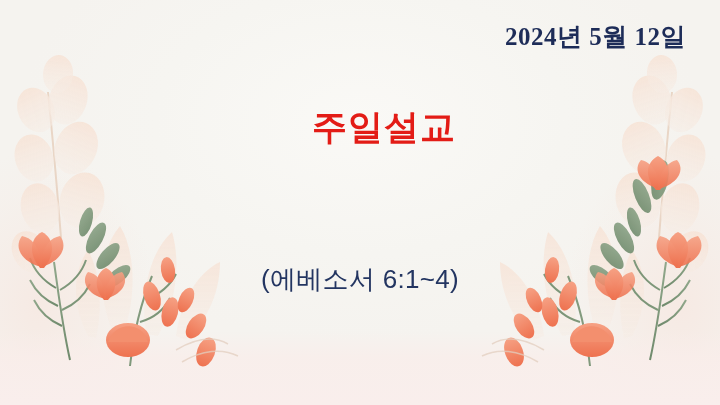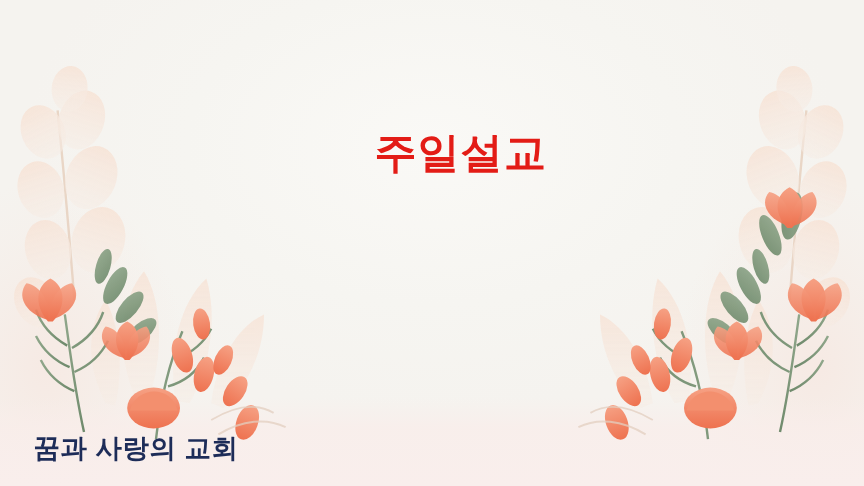--- a/index.html
+++ b/index.html
@@ -294,21 +294,22 @@
         <ellipse cx="168" cy="270" rx="7" ry="13" fill="url(#coralR)" transform="rotate(-8 168 270)"></ellipse>
       </g>
 
       <g stroke="#e3cfc0" fill="none" stroke-width="1.6" opacity="0.75" transform="translate(250,0) scale(-1,1)">
         <path d="M176 350 C 196 338, 214 336, 228 344"></path>
         <path d="M182 362 C 202 350, 222 348, 238 356"></path>
       </g>
     </svg>
   </div>
 
+  <div class="date">2024년 5월 12일</div>
 
   <div class="sermon-label">주일설교</div>
 
 
-
-  <div class="church-name">꿈과 사랑의 교회</div>
+  <div class="scripture">(에베소서 6:1~4)</div>
+
 
 
 </div>
 
 </body></html>

